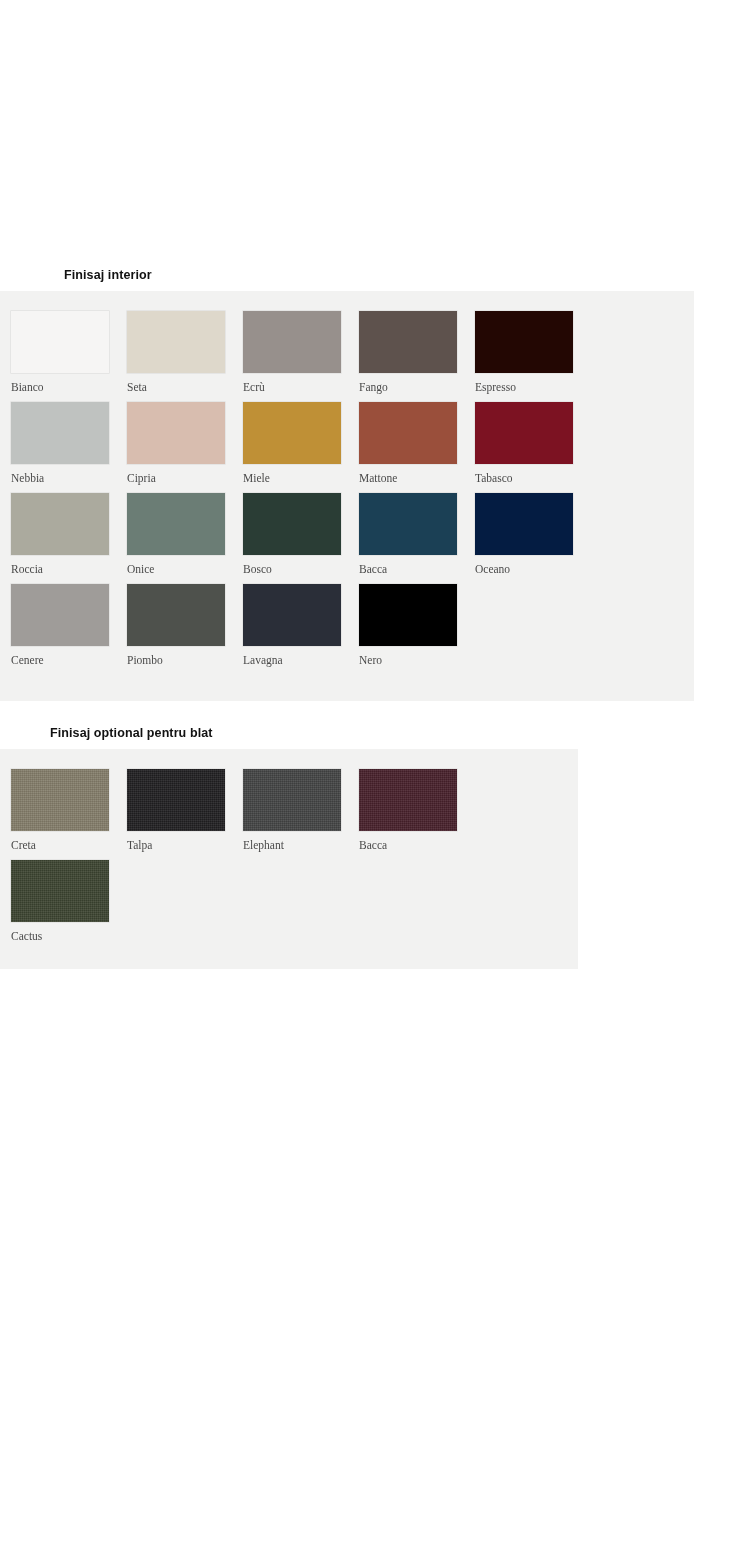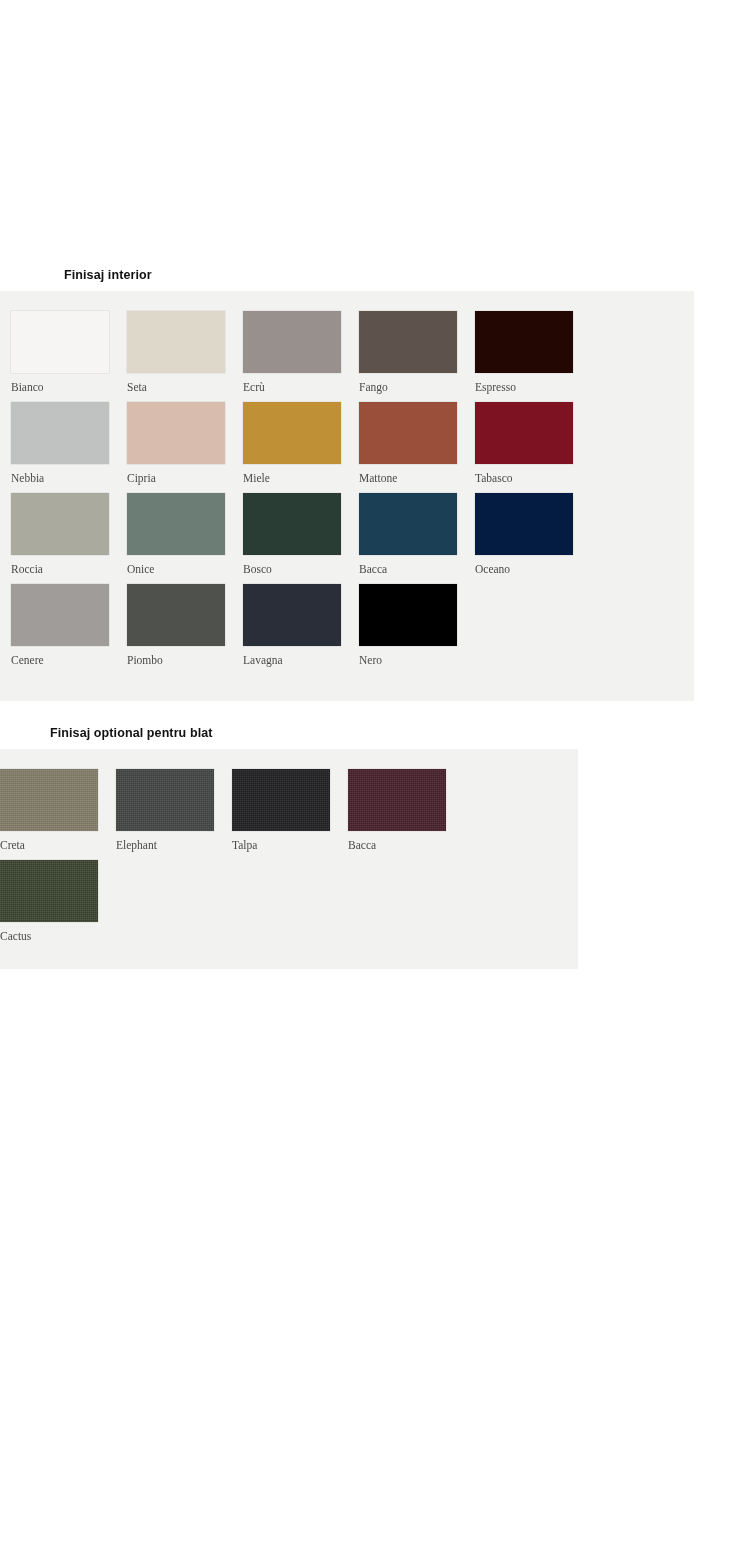--- a/index.html
+++ b/index.html
@@ -106,20 +106,21 @@
   #section-blat .section-title {
     margin-left: 50px;
     margin-bottom: 9px;
   }
   #section-blat .swatch-panel {
     width: 578px;
     padding: 20px 0 18px 0;
   }
   #section-blat .swatch-grid {
     width: 578px;
+    margin-left: 11px;
   }
 </style>
 </head>
 <body>
 
 <div class="page">
 
   <section class="section" id="section-interior">
     <h2 class="section-title">Finisaj interior</h2>
     <div class="swatch-panel">
@@ -206,26 +207,26 @@
 
   <section class="section" id="section-blat">
     <h2 class="section-title">Finisaj optional pentru blat</h2>
     <div class="swatch-panel">
       <div class="swatch-grid" id="grid-blat">
           <div class="swatch-cell">
             <div class="swatch-chip textured" style="background-color: rgb(132, 125, 106);"></div>
             <div class="swatch-label">Creta</div>
           </div>
           <div class="swatch-cell">
+            <div class="swatch-chip textured" style="background-color: rgb(32, 31, 33);"></div>
+            <div class="swatch-label">Talpa</div>
+          </div>
+          <div class="swatch-cell">
             <div class="swatch-chip textured" style="background-color: rgb(67, 68, 68);"></div>
             <div class="swatch-label">Elephant</div>
-          </div>
-          <div class="swatch-cell">
-            <div class="swatch-chip textured" style="background-color: rgb(32, 31, 33);"></div>
-            <div class="swatch-label">Talpa</div>
           </div>
           <div class="swatch-cell">
             <div class="swatch-chip textured" style="background-color: rgb(71, 32, 43);"></div>
             <div class="swatch-label">Bacca</div>
           </div>
           <div class="swatch-cell">
             <div class="swatch-chip textured" style="background-color: rgb(60, 68, 48);"></div>
             <div class="swatch-label">Cactus</div>
           </div>
         </div>

